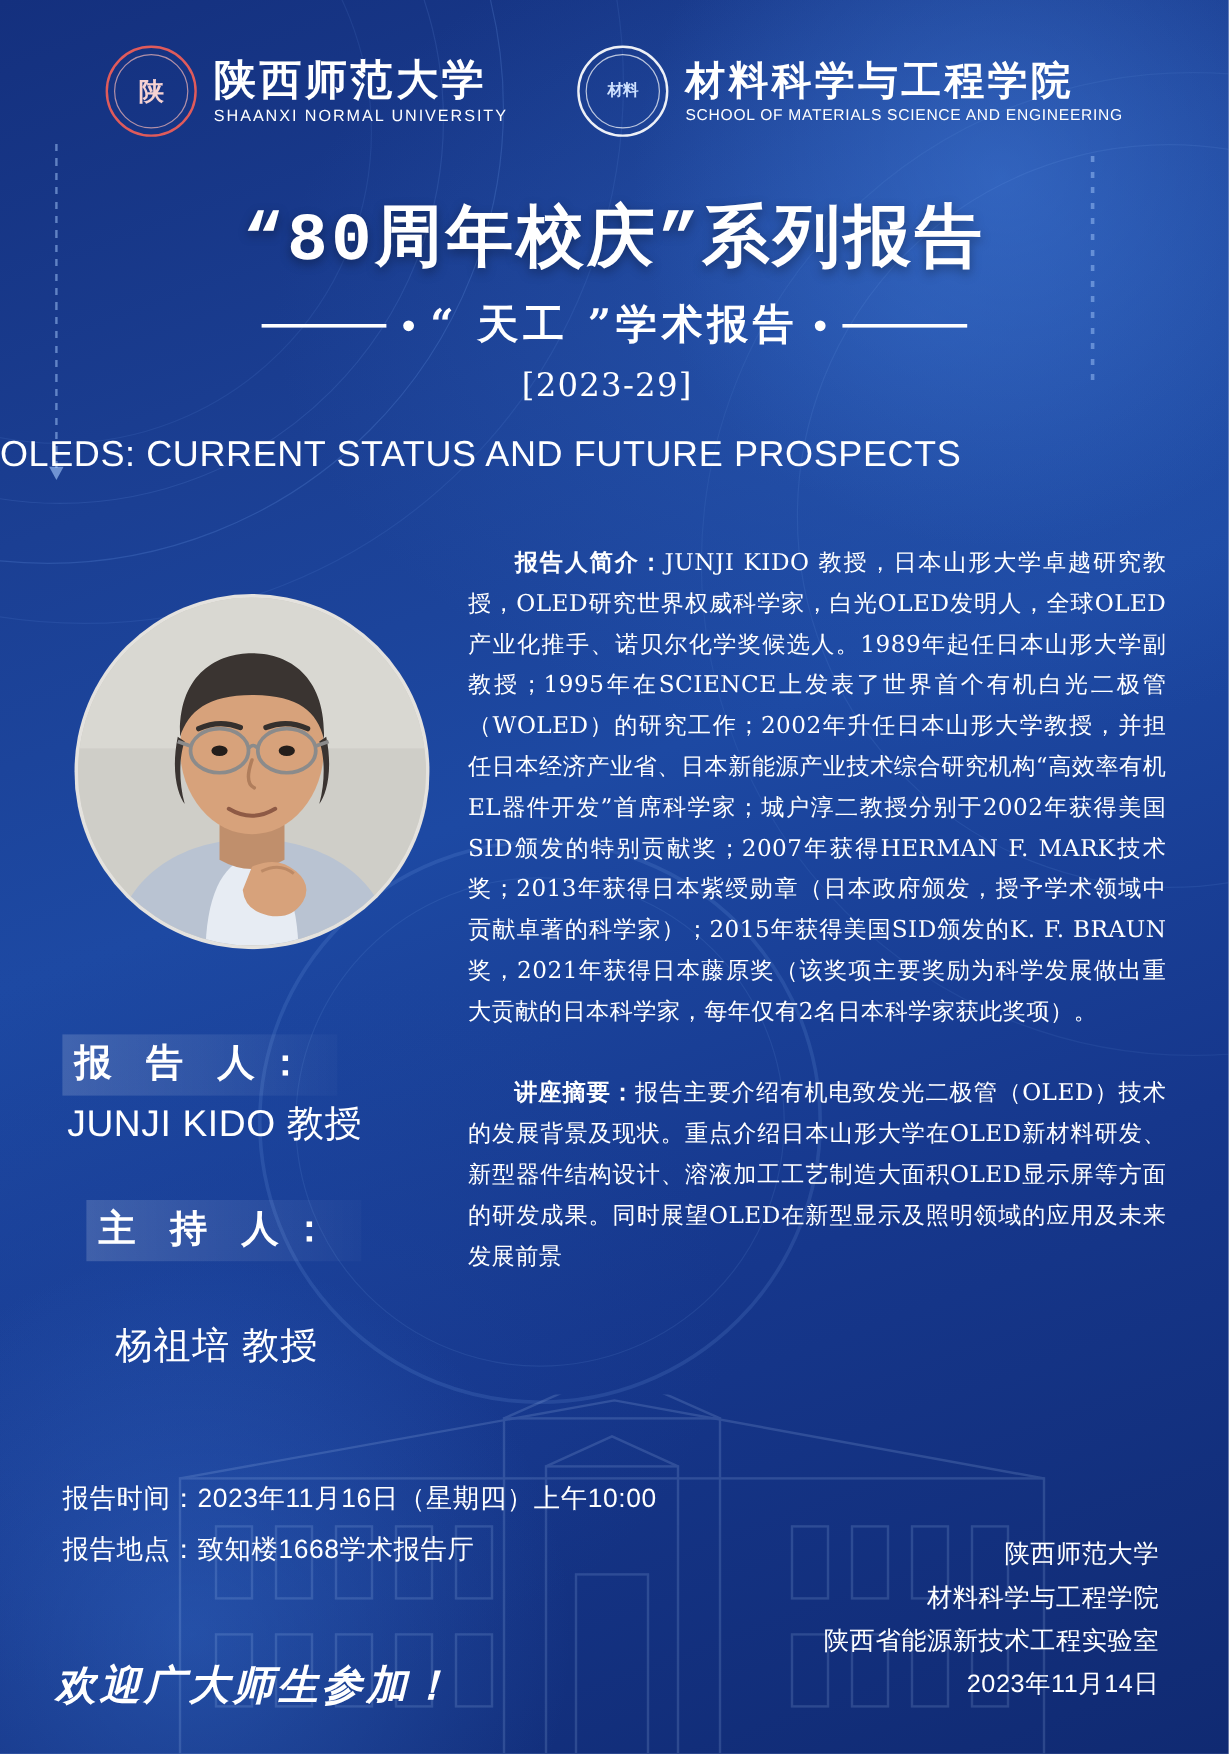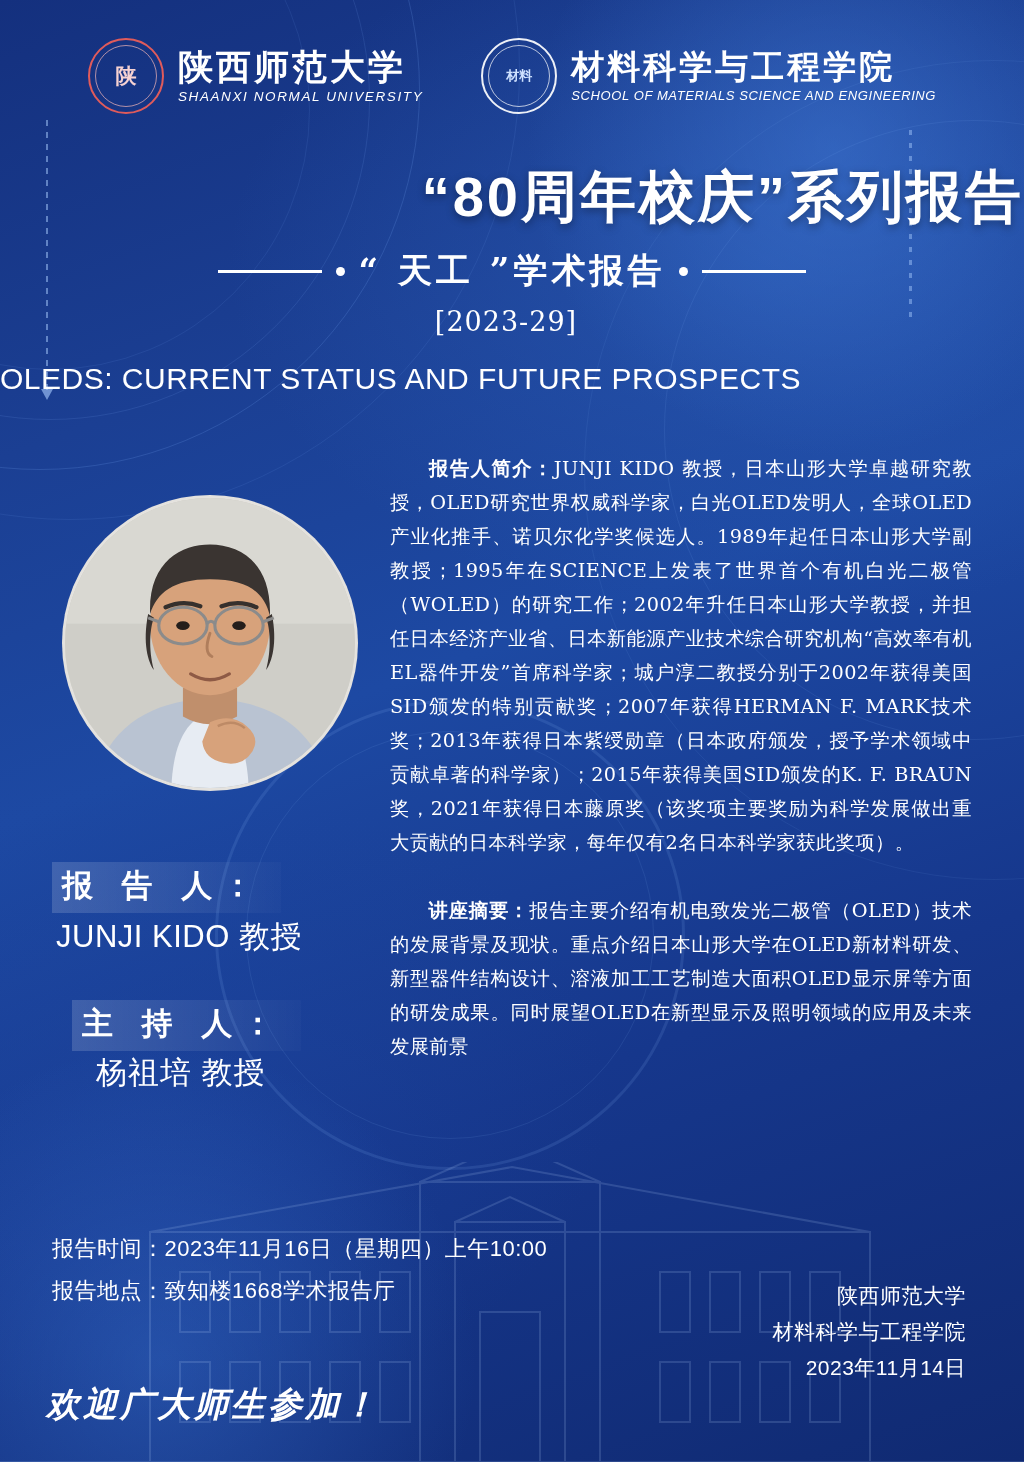--- a/index.html
+++ b/index.html
@@ -98,29 +98,28 @@
   .seal.blue .seal-inner { color: #cfe2ff; font-size: 13px; text-align: center; line-height: 1.05;}
   .logo-text .cn {
     font-size: 35px; font-weight: bold; letter-spacing: 3px;
     font-family: "DejaVu Serif", serif;
     line-height: 1.1;
     white-space: nowrap;
   }
   .logo-text .en {
     font-size: 13.5px; letter-spacing: 1.6px; margin-top: 2px;
     white-space: nowrap;
-    font-style: italic;
   }
   .logo-text.right .cn { font-size: 33px; }
   .logo-text.right .en { font-size: 13px; letter-spacing: 0.6px; }
 
   
   .main-title {
-    position: absolute; top: 160px; left: 0; right: 0; text-align: right;
-    font-family: Liberation Sans, sans-serif;
+    position: absolute; top: 160px; left: 0; right: 0; text-align: center;
+    font-family: Liberation Mono, monospace;
     font-size: 56px; font-weight: bold; letter-spacing: 3px;
     text-shadow: 0 3px 9px rgba(0,0,0,0.35);
   }
   .sub-row {
     position: absolute; top: 248px; left: 0; right: 0;
     display: flex; align-items: center; justify-content: center; gap: 14px;
   }
   .rule { width: 104px; height: 3px; background: #ffffff; }
   .dot { width: 9px; height: 9px; border-radius: 50%; background: #ffffff; }
   .sub-title {
@@ -154,21 +153,21 @@
     padding: 3px 18px 6px 10px;
     font-size: 31px; letter-spacing: 10px; font-weight: bold;
     white-space: nowrap;
   }
   .pill-speaker { top: 862px; }
   .pill-host { top: 1000px; left: 72px; }
   .left-name {
     position: absolute; font-size: 31px; white-space: nowrap;
   }
   .name-speaker { left: 56px; top: 916px; letter-spacing: 0.5px; }
-  .name-host { left: 96px; top: 1052px; letter-spacing: 1px; }
+  .name-host { left: 96px; top: 1101px; letter-spacing: 1px; }
 
   
   .body-col {
     position: absolute; left: 390px; top: 452px; width: 582px;
     font-family: "DejaVu Serif", serif;
   }
   .para {
     font-size: 19.3px; line-height: 34px;
     text-align: justify;
     letter-spacing: 0.4px;
@@ -332,18 +331,19 @@
   </div>
 
   <div class="footer-left">
     <div>报告时间：2023年11月16日（星期四）上午10:00</div>
     <div>报告地点：致知楼1668学术报告厅</div>
   </div>
 
   <div class="footer-right">
     <div>陕西师范大学</div>
     <div>材料科学与工程学院</div>
+    <div>陕西省能源新技术工程实验室</div>
     <div>2023年11月14日</div>
   </div>
 
   <div class="welcome">欢迎广大师生参加！</div>
 
 </div>
 
 </body></html>

